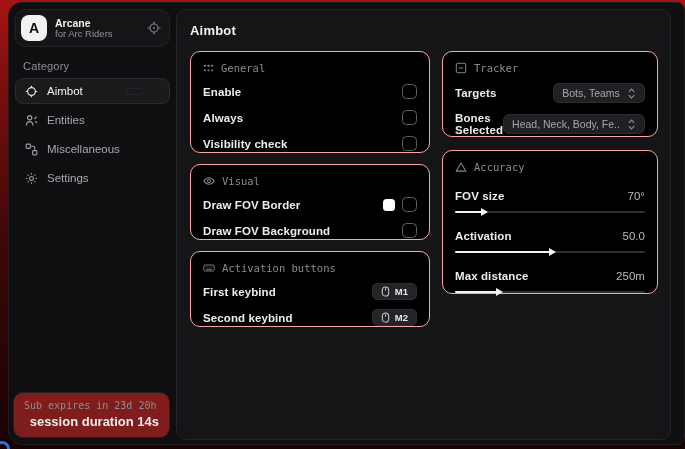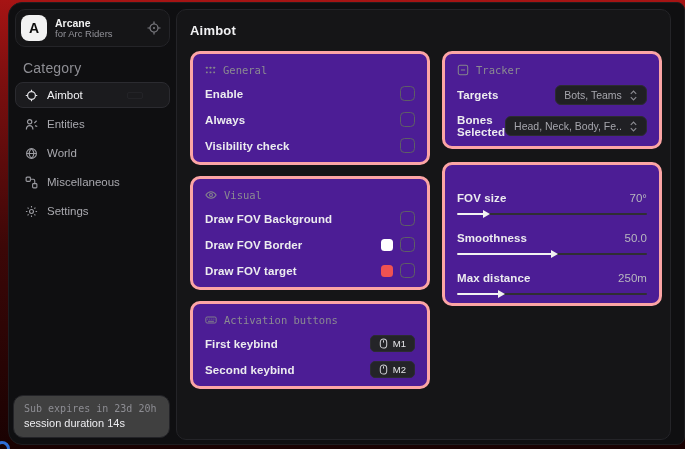--- a/index.html
+++ b/index.html
@@ -22,61 +22,61 @@
   .logo-card{
     margin:6px 6px 0 6px; border:1px solid #242428; background:#151517;
     border-radius:10px; padding:5px 8px 5px 5px; display:flex; align-items:center; gap:8px;
   }
   .logo-box{ width:26px; height:26px; border-radius:8px; background:#f2f2f2; color:#0c0c0c;
     font-weight:bold; font-size:14px; display:flex; align-items:center; justify-content:center; }
   .logo-text{ flex:1; line-height:1.15; }
   .logo-title{ font-size:10.5px; font-weight:bold; color:#f1f1f1; }
   .logo-sub{ font-size:9.5px; color:#93939a; }
   .logo-action{ color:#7c7c82; display:flex; }
-  .cat-label{ margin:13px 0 6px 14px; font-size:14px; color:#8e8e94; letter-spacing:.2px; }
+  .cat-label{ margin:13px 0 6px 14px; font-size:11px; color:#8e8e94; letter-spacing:.2px; }
   .nav{ display:flex; flex-direction:column; gap:3px; padding:0 6px; }
   .nav-item{
     height:26px; display:flex; align-items:center; gap:9px; padding:0 9px;
     border:1px solid transparent; border-radius:8px; color:#a9a9af; font-size:11.5px;
     position:relative;
   }
   .nav-item .nav-icon{ display:flex; color:#9b9ba1; }
   .nav-item.active{ background:#1b1b1e; border-color:#2b2b30; color:#f0f0f2; }
   .nav-item.active .nav-icon{ color:#e6e6ea; }
   .nav-item .ghost{ position:absolute; right:26px; width:16px; height:7px;
     border:1px solid #3a3a40; border-radius:2px; opacity:.28; }
   .sidebar-footer{
-    margin-top:auto; margin:auto 6px 6px 4px; border:1px solid #232327; background:#404040;
+    margin-top:auto; margin:auto 6px 6px 4px; border:1px solid #232327; background:#7f1d1d;
     border-radius:10px; padding:7px 10px 8px 10px;
   }
   .sub-expires{ font-family:"DejaVu Sans Mono", monospace; font-size:10px; color:#8d8d93; }
-  .session-duration{ margin-top:3px; font-size:11px; font-weight:normal; color:#ededf0; }
+  .session-duration{ margin-top:3px; font-size:13px; font-weight:bold; color:#ededf0;text-align:right; }
   
   .main-panel{
     flex:1; margin:6px 13px 4px 0; background:#151517; border:1px solid #242428;
     border-radius:10px; padding:13px 13px; overflow:hidden;
   }
   .page-title{ font-size:13px; font-weight:bold; color:#f2f2f4; letter-spacing:.2px; }
   .columns{ display:flex; gap:12px; margin-top:13px; align-items:flex-start; }
   .col-left{ width:240px; flex:0 0 240px; display:flex; flex-direction:column; gap:11px; }
   .col-right{ flex:1; display:flex; flex-direction:column; gap:13px; }
   .card{
-    background:#4c1d95; border:3px solid #fca5a5; border-radius:10px; padding:10px 12px 8px 12px;
+    background:#000000; border:1px solid #fca5a5; border-radius:10px; padding:10px 12px 0 12px;
   }
   .card-header{ display:flex; align-items:center; gap:7px; color:#8b8b91;
     font-family:"DejaVu Sans Mono", monospace; font-size:10.5px; }
   .card-header .hicon{ display:flex; color:#85858b; }
   .row{ display:flex; align-items:center; justify-content:space-between; margin-top:9px; min-height:17px; }
   .row-label{ font-size:11.5px; font-weight:600; color:#ececef; letter-spacing:.1px; }
   .row-right{ display:flex; align-items:center; gap:7px; }
   .checkbox{ width:15px; height:15px; border:1.6px solid #5e5e65; border-radius:4.5px; background:transparent; }
   .swatch{ width:12px; height:12px; border-radius:3.5px; }
   .keybtn{
     display:flex; align-items:center; gap:5px; background:#242428; border:1px solid #2c2c31;
-    border-radius:5px; padding:2px 8px; font-size:9.5px; font-weight:normal; color:#e8e8ec;
+    border-radius:5px; padding:2px 8px; font-size:9.5px; font-weight:bold; color:#e8e8ec;
   }
   .keybtn .micon{ display:flex; color:#cfcfd4; }
   .dropdown{
     display:flex; align-items:center; gap:7px; background:#202024; border:1px solid #2c2c31;
     border-radius:6px; padding:3px 8px; font-size:10.5px; color:#a6a6ad;
     max-width:160px;
   }
   .dropdown .dd-text{ white-space:nowrap; overflow:hidden; text-overflow:ellipsis; }
   .dropdown .dd-icon{ display:flex; color:#8b8b91; flex:0 0 auto; }
   
@@ -132,29 +132,20 @@
             <circle cx="5" cy="4" r="2.3"></circle>
               <path d="M1.5 12.5c0-2.6 1.6-4.3 3.5-4.3s3.5 1.7 3.5 4.3"></path>
             <path d="M10 5.5l2.5-2.5 M10.8 8.2l2.4 1"></path>
           </svg>
         </span>
         <span>Entities</span>
       </div>
       <div class="nav-item">
         <span class="nav-icon">
           <svg width="13" height="13" viewBox="0 0 14 14" fill="none" stroke="currentColor" stroke-width="1.2">
-            <circle cx="7" cy="7" r="5.3"></circle>
-              <path d="M1.7 7h10.6 M7 1.7c-3.4 3.2-3.4 7.4 0 10.6 M7 1.7c3.4 3.2 3.4 7.4 0 10.6"></path>
-          </svg>
-        </span>
-        <span>World</span>
-      </div>
-      <div class="nav-item">
-        <span class="nav-icon">
-          <svg width="13" height="13" viewBox="0 0 14 14" fill="none" stroke="currentColor" stroke-width="1.2">
             <rect x="1.2" y="1.2" width="4.6" height="4.6" rx="1"></rect>
             <rect x="8.2" y="8.2" width="4.6" height="4.6" rx="1"></rect>
             <path d="M5.8 3.5h3.2a1.5 1.5 0 0 1 1.5 1.5v3.2"></path>
           </svg>
         </span>
         <span>Miscellaneous</span>
       </div>
       <div class="nav-item">
         <span class="nav-icon">
           <svg width="13" height="13" viewBox="0 0 14 14" fill="none" stroke="currentColor" stroke-width="1.2">
@@ -211,36 +202,29 @@
           <div class="card-header">
             <span class="hicon">
               <svg width="12" height="12" viewBox="0 0 14 14" fill="none" stroke="currentColor" stroke-width="1.2">
                 <path d="M1 7s2.3-3.8 6-3.8S13 7 13 7s-2.3 3.8-6 3.8S1 7 1 7z"></path>
                   <circle cx="7" cy="7" r="1.7"></circle>
               </svg>
             </span>
             <span>Visual</span>
           </div>
           <div class="row">
-            <span class="row-label">Draw FOV Background</span>
-            <span class="row-right">
-              <span class="checkbox"></span>
-            </span>
-          </div>
-          <div class="row">
             <span class="row-label">Draw FOV Border</span>
             <span class="row-right">
               <span class="swatch" style="background-color: rgb(255, 255, 255);"></span>
               <span class="checkbox"></span>
             </span>
           </div>
           <div class="row">
-            <span class="row-label">Draw FOV target</span>
+            <span class="row-label">Draw FOV Background</span>
             <span class="row-right">
-              <span class="swatch" style="background-color: rgb(240, 82, 82);"></span>
               <span class="checkbox"></span>
             </span>
           </div>
         </div>
 
         <div class="card">
           <div class="card-header">
             <span class="hicon">
               <svg width="12" height="12" viewBox="0 0 14 14" fill="none" stroke="currentColor" stroke-width="1.1">
                 <rect x="1" y="3.5" width="12" height="7" rx="1.5"></rect>
@@ -306,36 +290,44 @@
               <span class="dd-icon">
                 <svg width="9" height="11" viewBox="0 0 10 12" fill="none" stroke="currentColor" stroke-width="1.3">
                   <path d="M2 4.2 5 1.2 8 4.2 M2 7.8 5 10.8 8 7.8"></path>
                 </svg>
               </span>
             </span>
           </div>
         </div>
 
         <div class="card">
+          <div class="card-header">
+            <span class="hicon">
+              <svg width="12" height="12" viewBox="0 0 14 14" fill="none" stroke="currentColor" stroke-width="1.2">
+                <path d="M7 2.2 12.6 11.8H1.4z" stroke-linejoin="round"></path>
+              </svg>
+            </span>
+            <span>Accuracy</span>
+          </div>
 
           <div class="slider-group">
             <div class="slider-line">
               <span class="row-label">FOV size</span>
               <span class="slider-value">70°</span>
             </div>
             <div class="slider-track">
               <div class="slider-fill" style="width: 14%;">
                 <span class="slider-thumb"></span>
               </div>
             </div>
           </div>
 
           <div class="slider-group">
             <div class="slider-line">
-              <span class="row-label">Smoothness</span>
+              <span class="row-label">Activation</span>
               <span class="slider-value">50.0</span>
             </div>
             <div class="slider-track">
               <div class="slider-fill" style="width: 50%;">
                 <span class="slider-thumb"></span>
               </div>
             </div>
           </div>
 
           <div class="slider-group">

